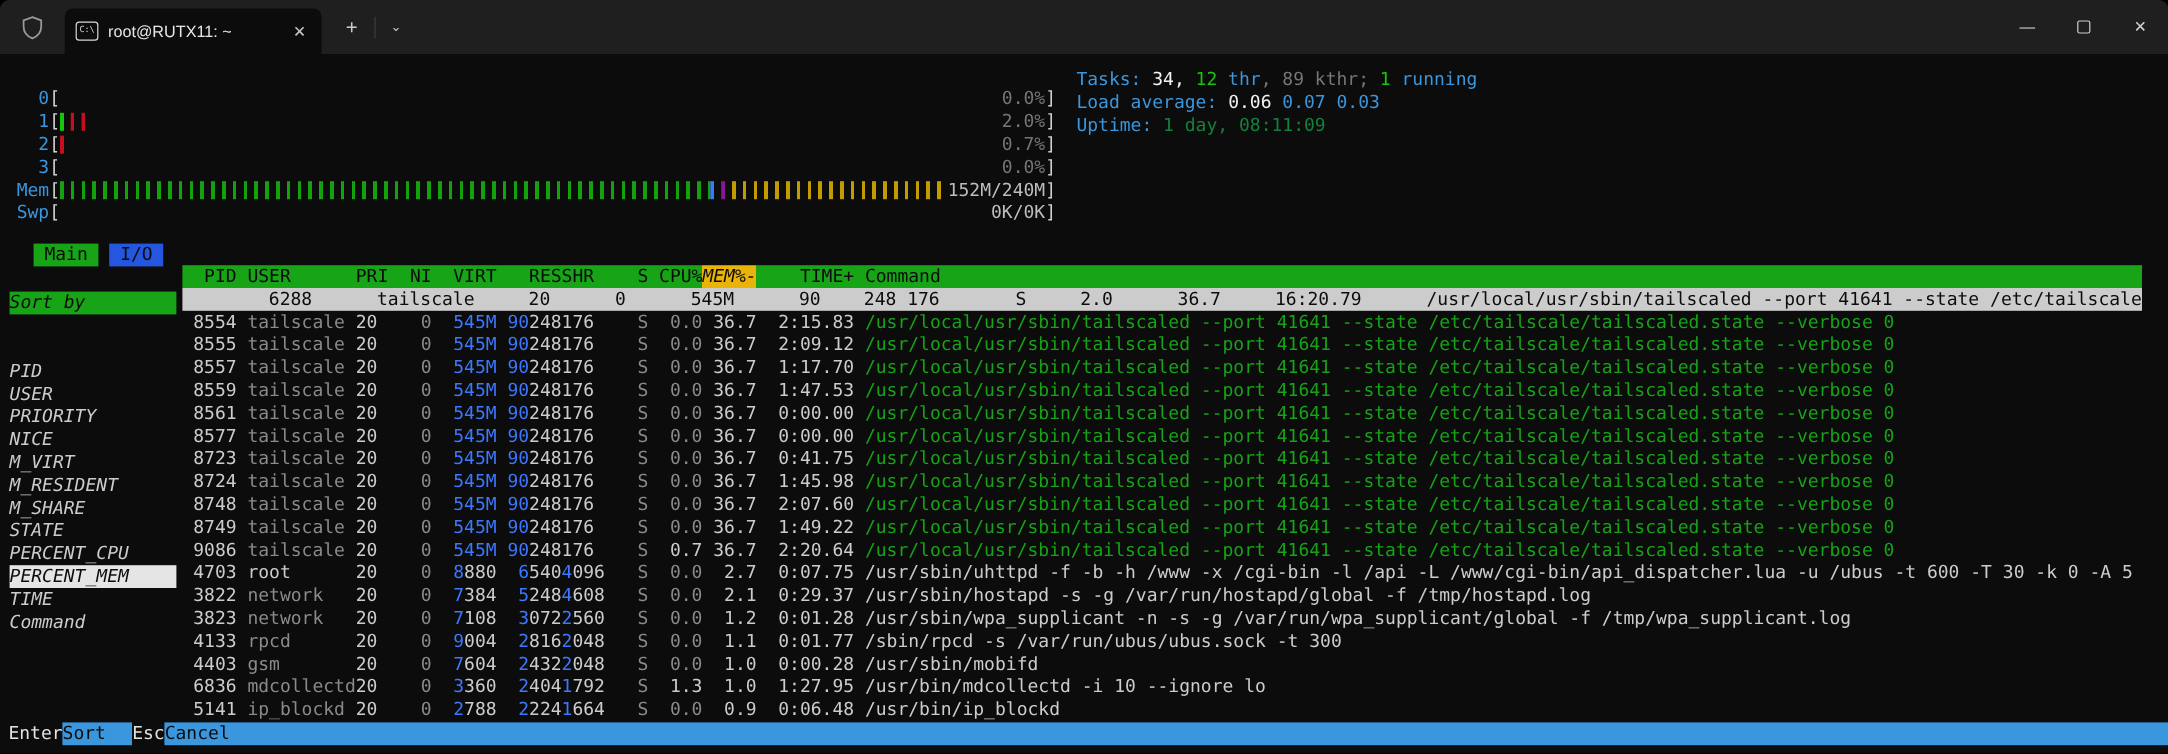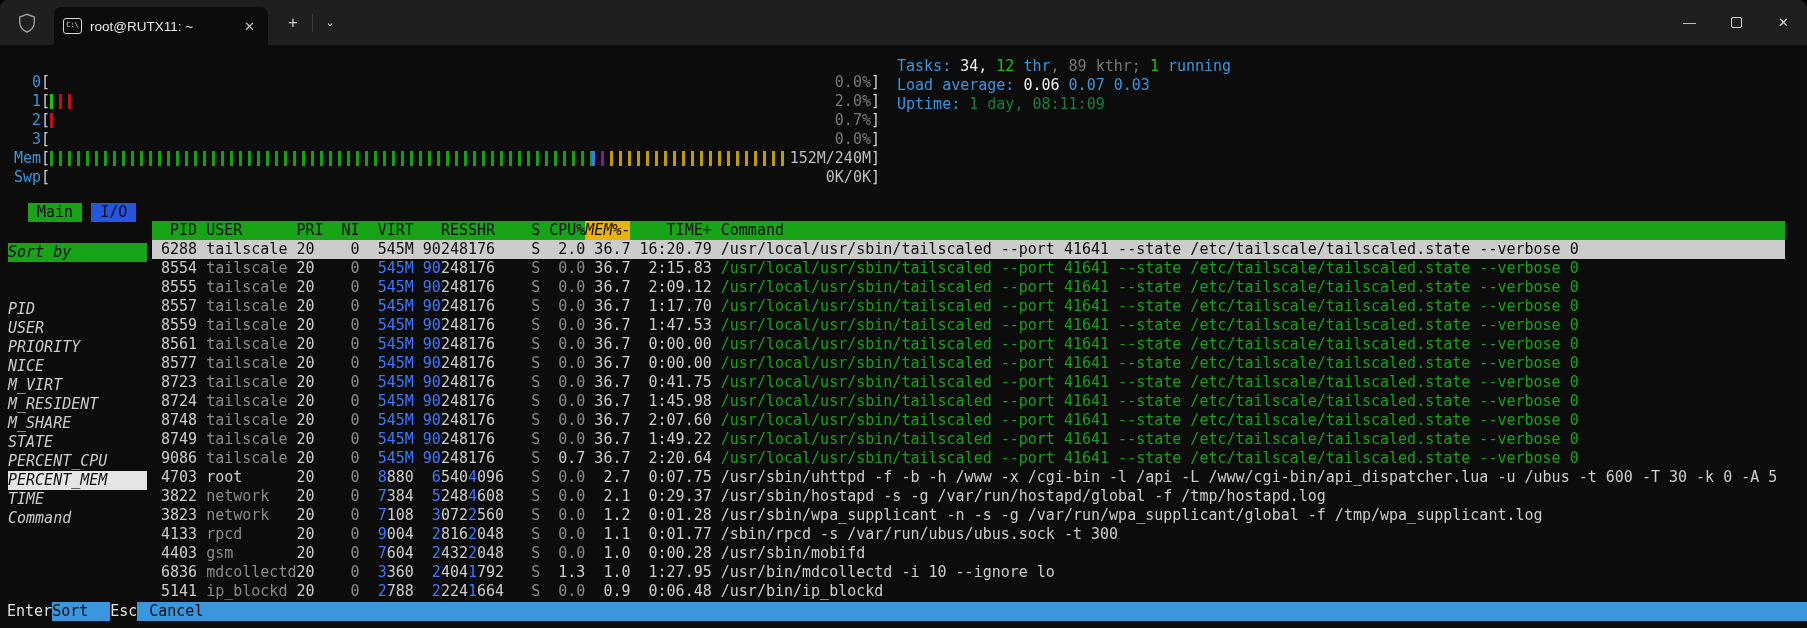--- a/index.html
+++ b/index.html
@@ -50,39 +50,39 @@
   .sortpanel{position:absolute;left:8px;top:160px;width:139px;font-style:italic;}
   .sp-header{height:19px;background:#17A417;color:#0C0C0C;}
   .sp-item{height:19px;color:#CCCCCC;}
   .sp-item.sel{background:#e5e5e5;color:#0C0C0C;}
   
   .ptable{position:absolute;left:152px;top:176px;width:1633px;}
   .trow{display:flex;height:19px;overflow:hidden;}
   .thead{background:#17A417;color:#0B0B0B;}
   .thead .hl{background:#eab308;font-style:italic;}
   .trow.sel{background:#CCCCCC;}
-  .trow.sel span{color:#0C0C0C !important;}
+  .trow.sel span{color:#0C0C0C !important;padding-left:36px;}
   .cell-pid{width:5ch;text-align:right;}
   .cell-user{width:10ch;margin-left:1ch;}
   .cell-pri{width:4ch;}
   .cell-ni{width:3ch;text-align:right;}
   .cell-virt{width:6ch;text-align:right;}
   .cell-res{width:6ch;text-align:right;}
   .cell-shr{width:6ch;text-align:left;}
   .cell-s{width:2ch;text-align:right;}
   .cell-cpu{width:5ch;text-align:right;}
   .cell-mem{width:5ch;text-align:right;}
   .cell-time{width:9ch;text-align:right;}
   .cell-cmd{margin-left:1ch;flex:1;overflow:hidden;}
   
   .footer{position:absolute;left:0;right:0;bottom:7px;height:19px;display:flex;}
   .fpad{width:7px;}
   .fkey{color:#E2E2E2;}
   .flabel{background:#3A96DD;color:#0C0C0C;min-width:58px;}
-  .flabel.last{flex:1;padding-left:12px;}
+  .flabel.last{flex:1;}
 </style>
 </head>
 <body>
 
 <div class="window">
 
   <div class="titlebar">
     <div class="shield">
       <svg width="22" height="22" viewBox="0 0 24 24" fill="none" stroke="#9A9A9A" stroke-width="1.6">
         <path d="M12 2.5 L20 5.5 V11 C20 16.5 16.5 20 12 21.8 C7.5 20 4 16.5 4 11 V5.5 Z"></path>

